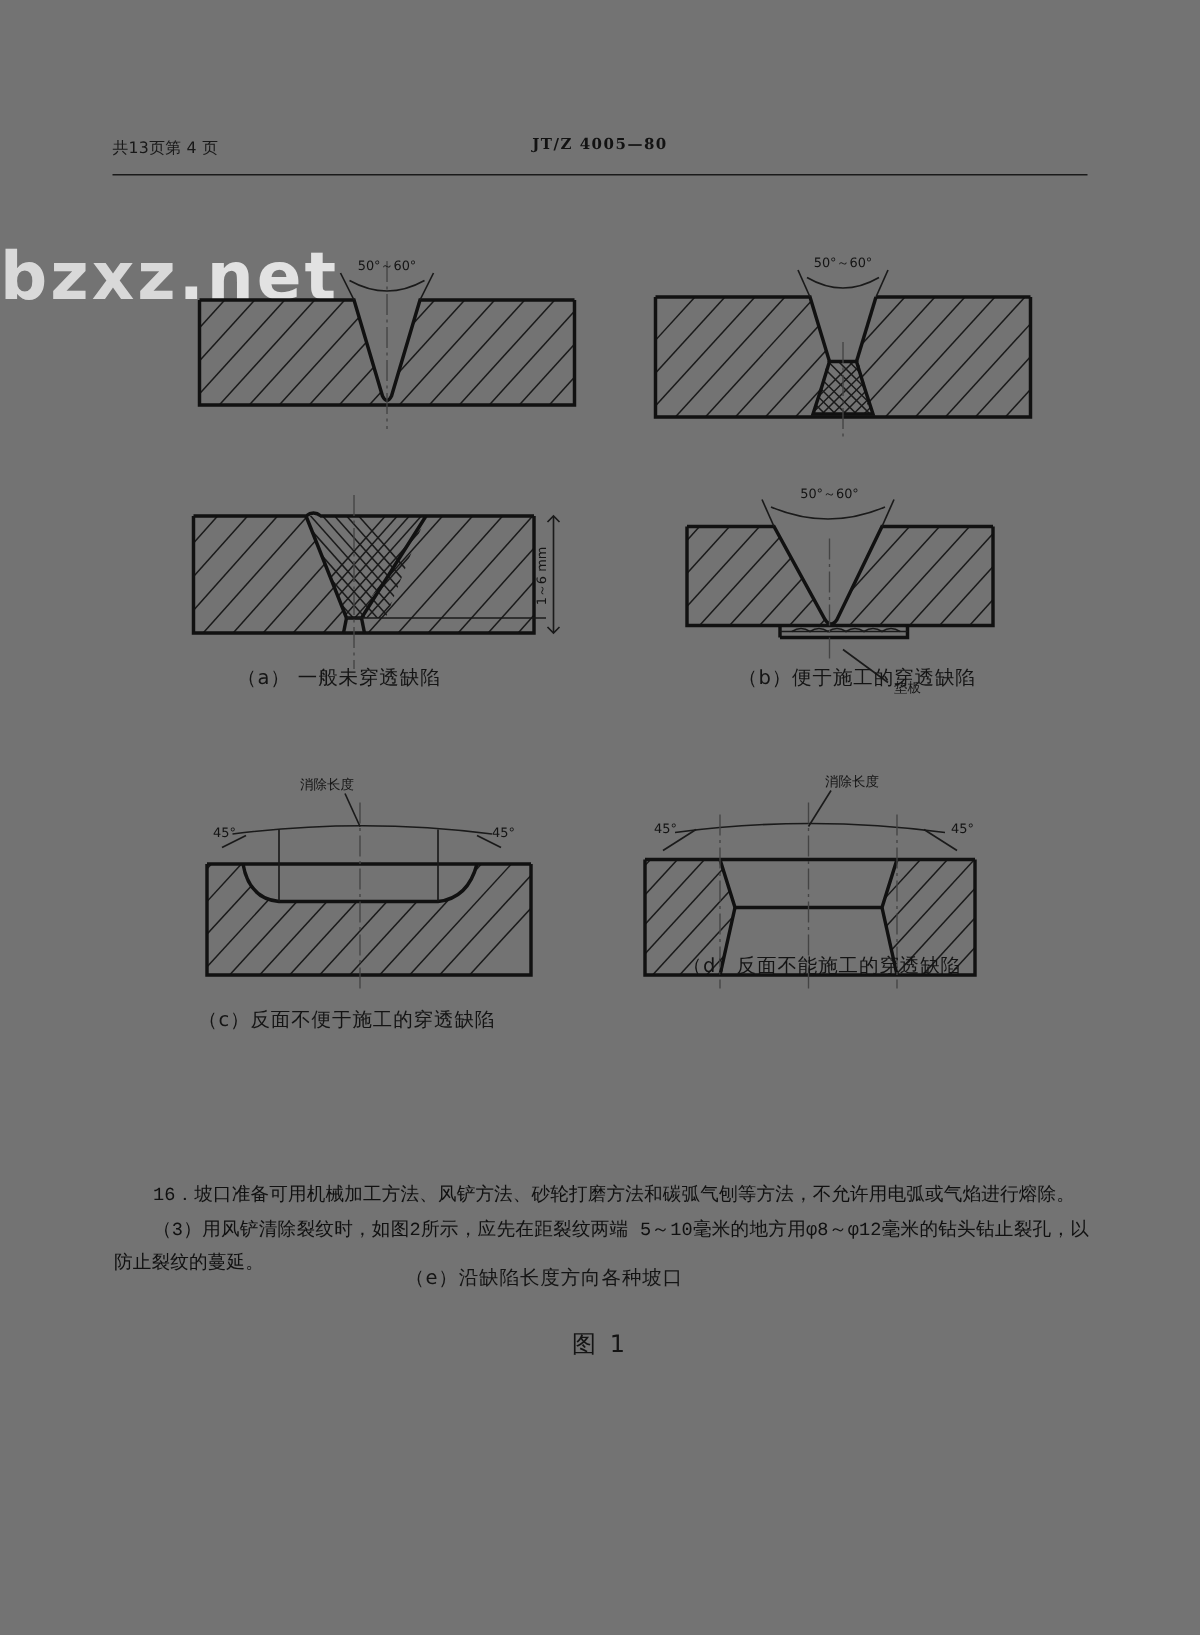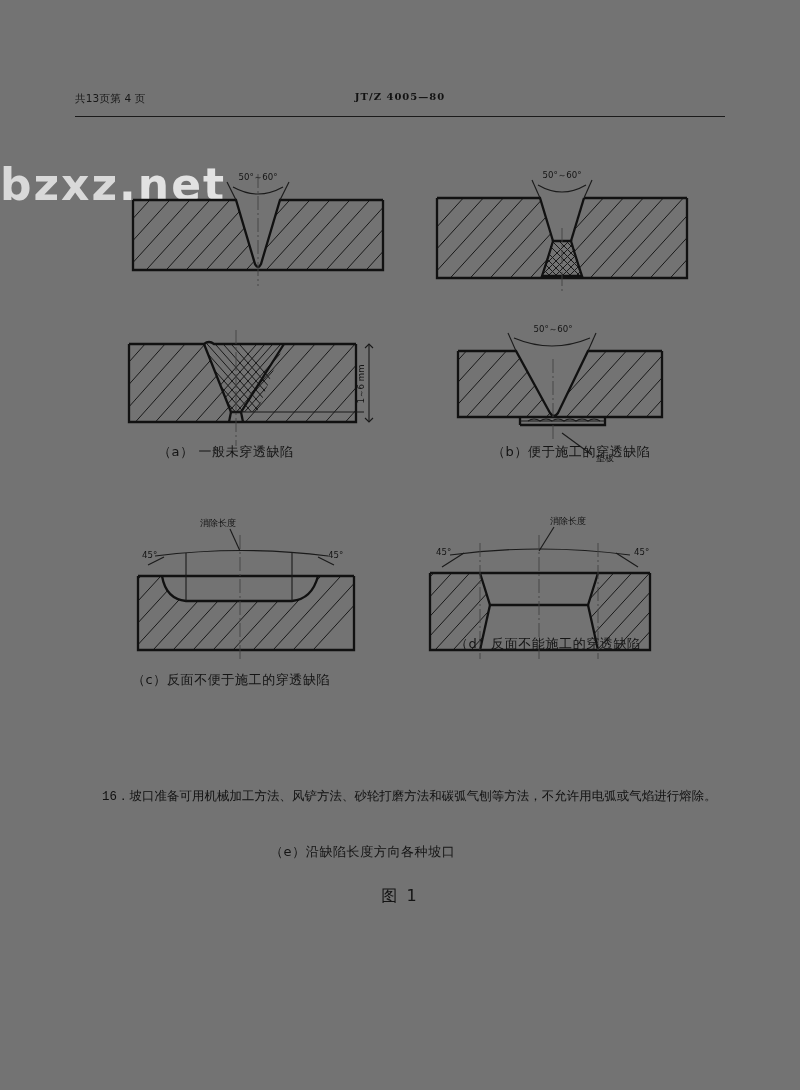--- a/index.html
+++ b/index.html
@@ -417,15 +417,16 @@
     <div class="cap cap-a">（a） 一般未穿透缺陷</div>
     <div class="cap cap-b">（b）便于施工的穿透缺陷</div>
     <div class="cap cap-c">（c）反面不便于施工的穿透缺陷</div>
     <div class="cap cap-d">（d）反面不能施工的穿透缺陷</div>
     <div class="cap cap-e">（e）沿缺陷长度方向各种坡口</div>
     <div class="figno">图 1</div>
   </div>
 
   <div class="body">
     <p>16．坡口准备可用机械加工方法、风铲方法、砂轮打磨方法和碳弧气刨等方法，不允许用电弧或气焰进行熔除。</p>
+    <p>（3）用风铲清除裂纹时，如图2所示，应先在距裂纹两端 5～10毫米的地方用φ8～φ12毫米的钻头钻止裂孔，以防止裂纹的蔓延。</p>
   </div>
 
 </div>
 
 </body></html>

